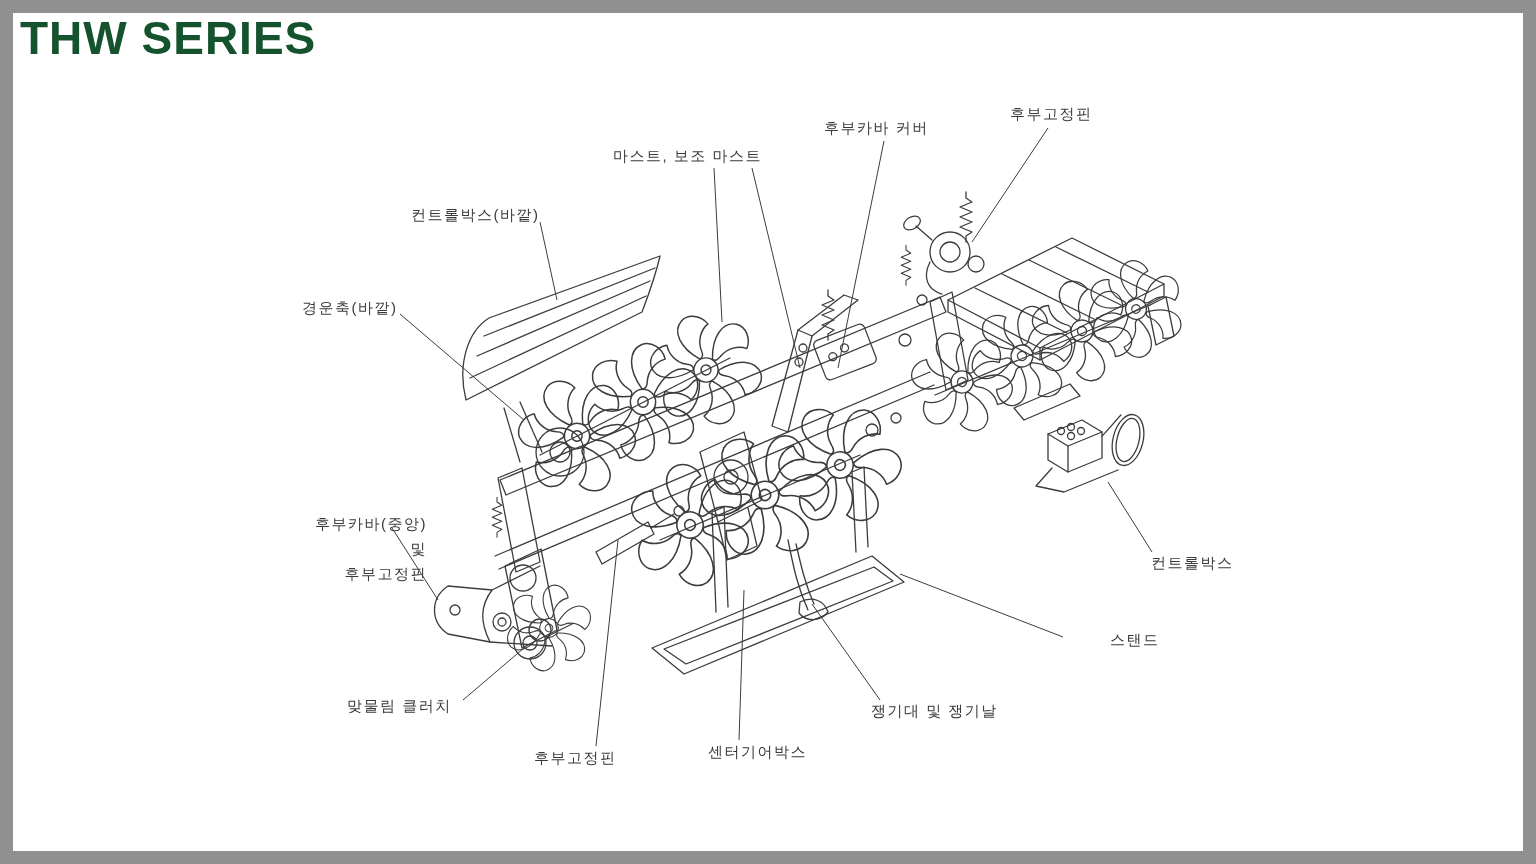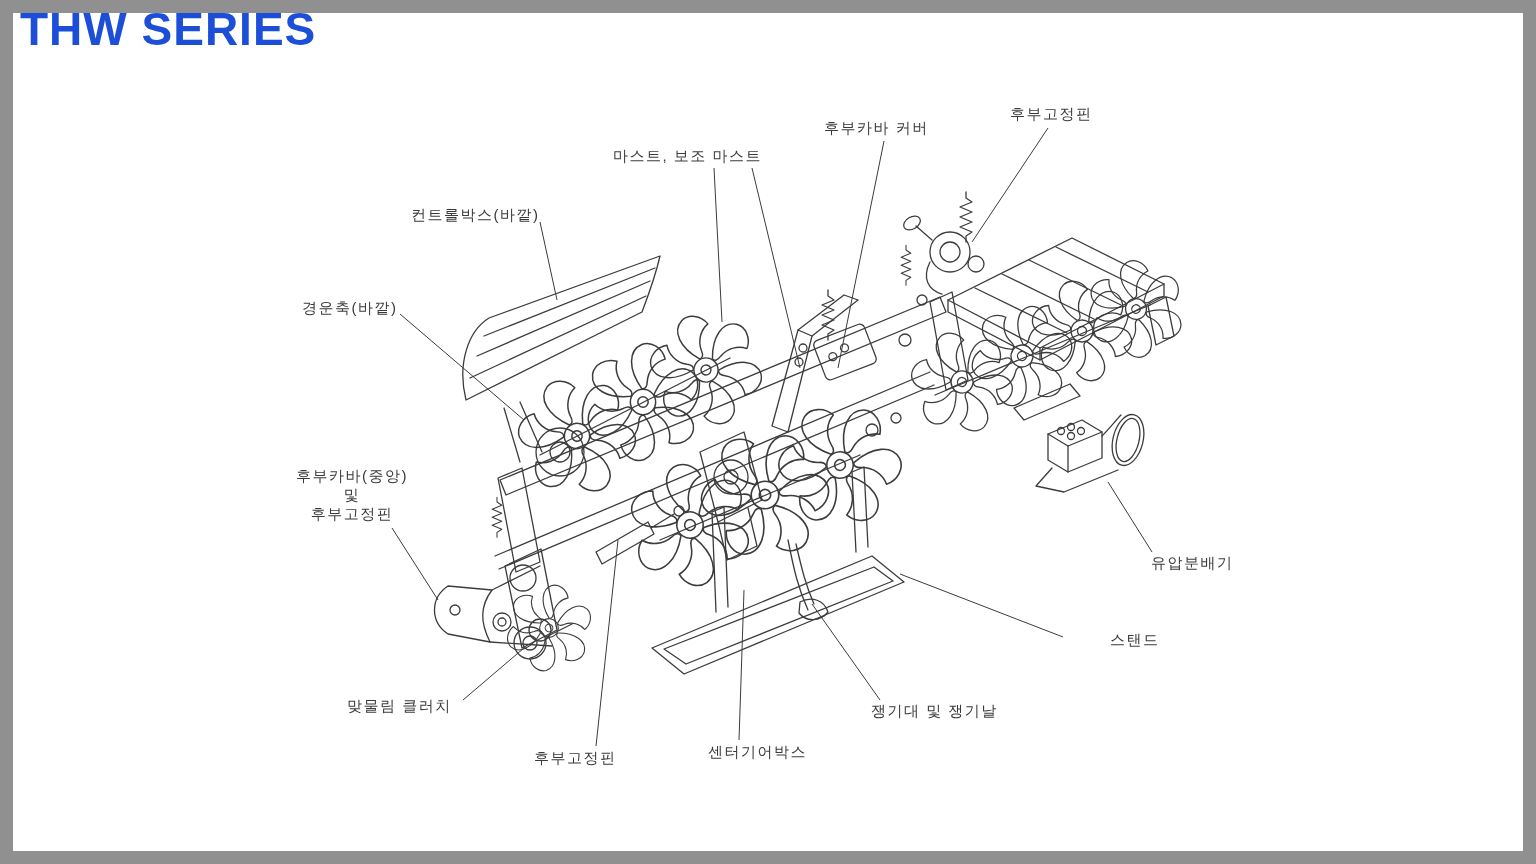--- a/index.html
+++ b/index.html
@@ -6,31 +6,31 @@
   html,body { width:1536px; height:864px; background:#fff; }
   .page {
     position:relative; width:1536px; height:864px; background:#ffffff;
     overflow:hidden; font-family:"Liberation Sans","DejaVu Sans",sans-serif;
   }
   .frame {
     position:absolute; inset:0; border:13px solid #909090;
     pointer-events:none; z-index:30;
   }
   .title {
-    position:absolute; left:20px; top:6px; z-index:20;
-    font-size:46px; font-weight:bold; color:#1d4ed8; letter-spacing:1px;
+    position:absolute; left:20px; top:15px; z-index:20;
+    font-size:46px; font-weight:bold; color:#14532d; letter-spacing:1px;
     line-height:1.0;
   }
   svg.canvas { position:absolute; left:0; top:0; z-index:5; }
   .label {
     position:absolute; z-index:20; color:#3a3a3a; font-size:15px;
     letter-spacing:1.5px; white-space:nowrap; line-height:1.2;
   }
   .label.center3 {
-    width:150px; text-align:center; white-space:pre-line; line-height:19px;
+    width:150px; text-align:right; white-space:pre-line; line-height:25px;margin-top:45px;
   }
 </style>
 </head>
 <body>
 
 <div class="page">
 
   <div class="title">THW SERIES</div>
 
   <svg class="canvas" width="1536" height="864" viewBox="0 0 1536 864">
@@ -217,16 +217,16 @@
   <div class="label" style="left:411px;top:206px">컨트롤박스(바깥)</div>
   <div class="label" style="left:302px;top:299px">경운축(바깥)</div>
   <div class="label center3" style="left:277px;top:466px">후부카바(중앙)
 및
 후부고정핀</div>
   <div class="label" style="left:347px;top:697px">맞물림 클러치</div>
   <div class="label" style="left:534px;top:749px">후부고정핀</div>
   <div class="label" style="left:708px;top:743px">센터기어박스</div>
   <div class="label" style="left:871px;top:702px">쟁기대 및 쟁기날</div>
   <div class="label" style="left:1110px;top:631px">스탠드</div>
-  <div class="label" style="left:1151px;top:554px">유압분배기</div>
+  <div class="label" style="left:1151px;top:554px">컨트롤박스</div>
 
   <div class="frame"></div>
 </div>
 
 </body></html>

